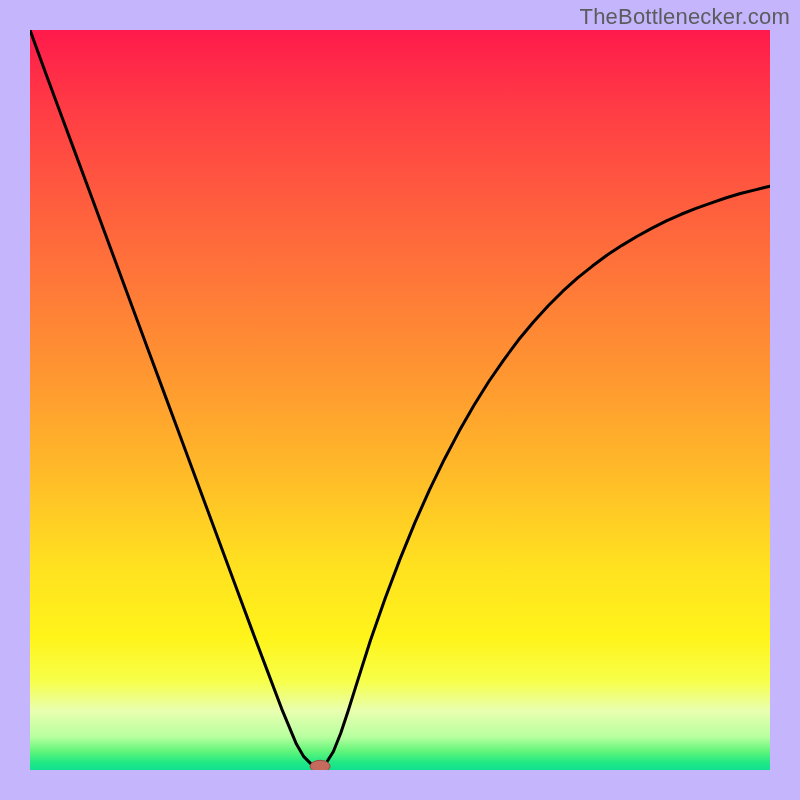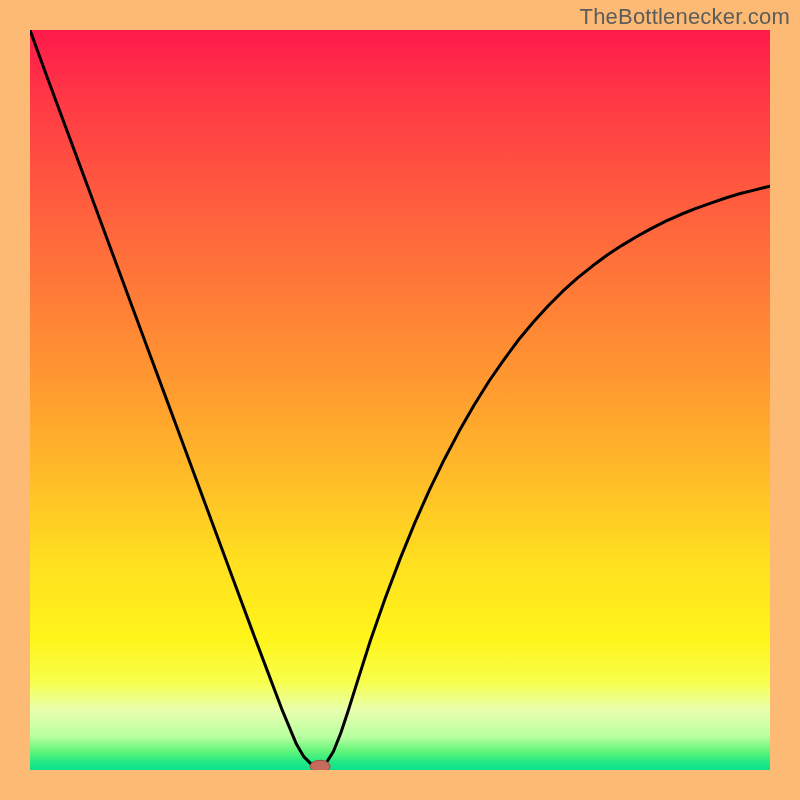--- a/index.html
+++ b/index.html
@@ -8,21 +8,21 @@
     width: 800px;
     height: 800px;
     background: #000;
     overflow: hidden;
     font-family: Arial, Helvetica, sans-serif;
   }
   .outer {
     position: relative;
     width: 800px;
     height: 800px;
-    background: #fdba74;
+    background: #c4b5fd;
   }
   .plot {
     position: absolute;
     left: 30px;
     top: 30px;
     width: 740px;
     height: 740px;
   }
   .watermark {
     position: absolute;

